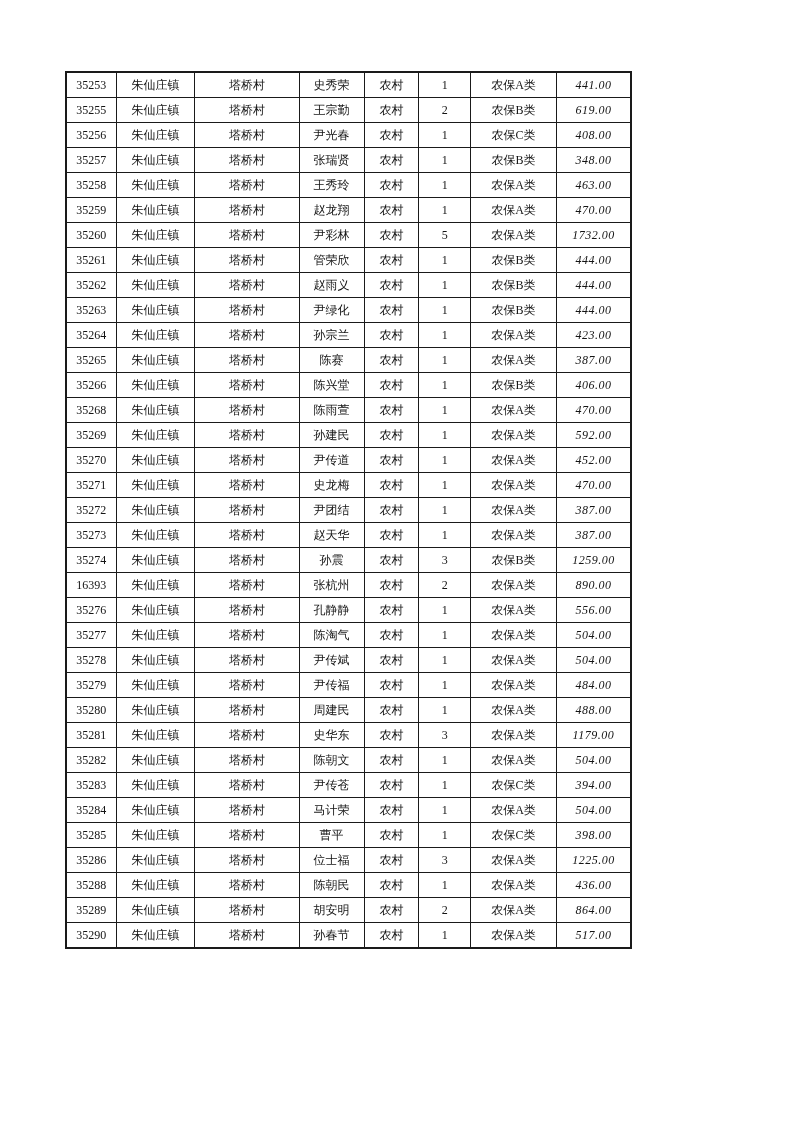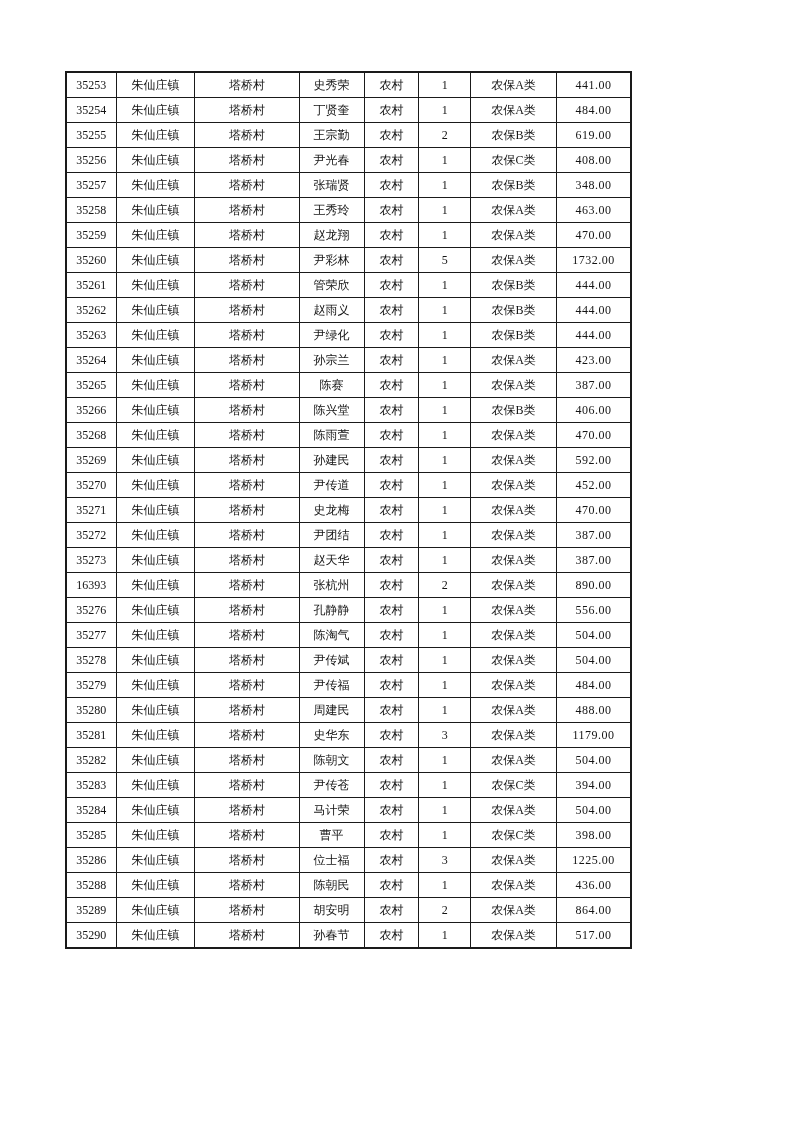--- a/index.html
+++ b/index.html
@@ -27,21 +27,21 @@
     border: 1px solid #1a1a1a;
     text-align: center;
     vertical-align: middle;
     font-size: 12px;
     color: #141414;
     height: 24px;
     padding: 0 2px;
     white-space: nowrap;
     overflow: hidden;
   }
-  table.data-table td.col-7 { letter-spacing: 0.5px; }
+  table.data-table td.col-7 { letter-spacing: 0.5px; font-style: italic; }
 </style>
 </head>
 <body>
 
 <div class="page">
   <table class="data-table">
     <colgroup>
         <col style="width: 53px;">
         <col style="width: 84px;">
         <col style="width: 117px;">
@@ -56,30 +56,20 @@
           <td class="col-0">35253</td>
           <td class="col-1">朱仙庄镇</td>
           <td class="col-2">塔桥村</td>
           <td class="col-3">史秀荣</td>
           <td class="col-4">农村</td>
           <td class="col-5">1</td>
           <td class="col-6">农保A类</td>
           <td class="col-7">441.00</td>
         </tr>
         <tr>
-          <td class="col-0">35254</td>
-          <td class="col-1">朱仙庄镇</td>
-          <td class="col-2">塔桥村</td>
-          <td class="col-3">丁贤奎</td>
-          <td class="col-4">农村</td>
-          <td class="col-5">1</td>
-          <td class="col-6">农保A类</td>
-          <td class="col-7">484.00</td>
-        </tr>
-        <tr>
           <td class="col-0">35255</td>
           <td class="col-1">朱仙庄镇</td>
           <td class="col-2">塔桥村</td>
           <td class="col-3">王宗勤</td>
           <td class="col-4">农村</td>
           <td class="col-5">2</td>
           <td class="col-6">农保B类</td>
           <td class="col-7">619.00</td>
         </tr>
         <tr>
@@ -244,20 +234,30 @@
         </tr>
         <tr>
           <td class="col-0">35273</td>
           <td class="col-1">朱仙庄镇</td>
           <td class="col-2">塔桥村</td>
           <td class="col-3">赵天华</td>
           <td class="col-4">农村</td>
           <td class="col-5">1</td>
           <td class="col-6">农保A类</td>
           <td class="col-7">387.00</td>
+        </tr>
+        <tr>
+          <td class="col-0">35274</td>
+          <td class="col-1">朱仙庄镇</td>
+          <td class="col-2">塔桥村</td>
+          <td class="col-3">孙震</td>
+          <td class="col-4">农村</td>
+          <td class="col-5">3</td>
+          <td class="col-6">农保B类</td>
+          <td class="col-7">1259.00</td>
         </tr>
         <tr>
           <td class="col-0">16393</td>
           <td class="col-1">朱仙庄镇</td>
           <td class="col-2">塔桥村</td>
           <td class="col-3">张杭州</td>
           <td class="col-4">农村</td>
           <td class="col-5">2</td>
           <td class="col-6">农保A类</td>
           <td class="col-7">890.00</td>

